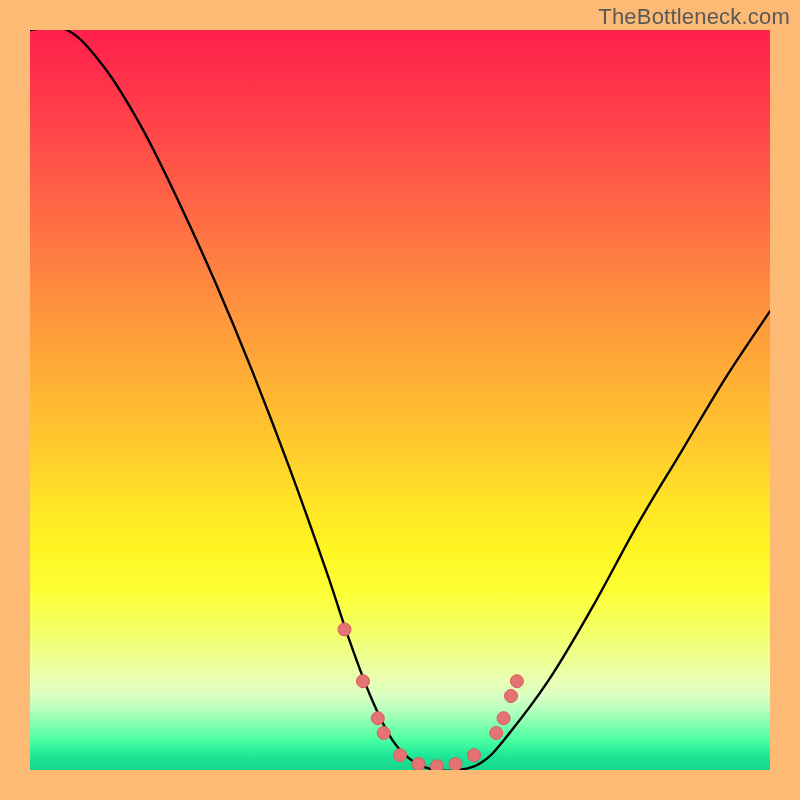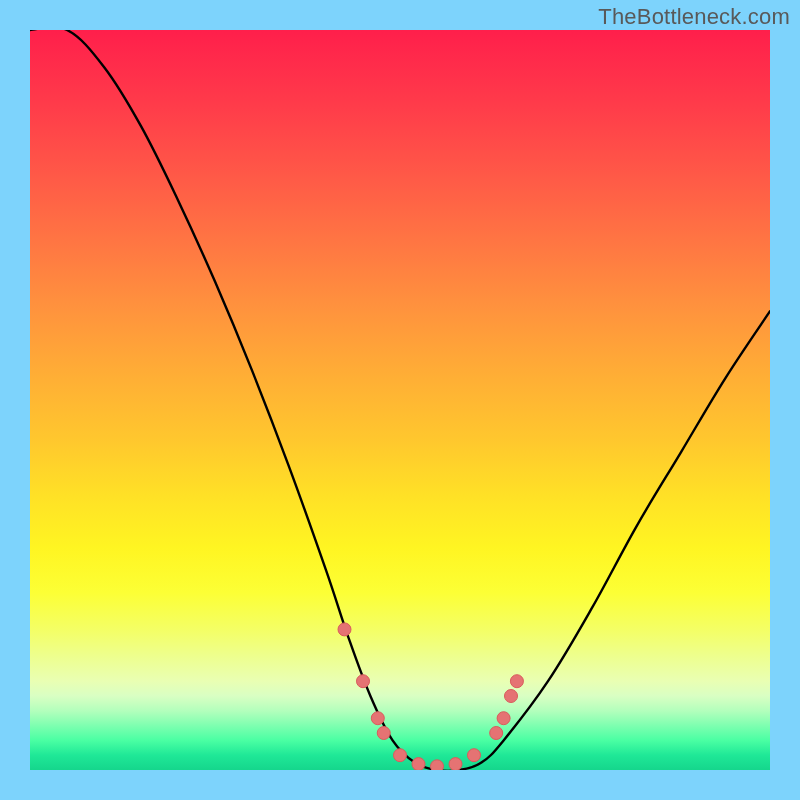--- a/index.html
+++ b/index.html
@@ -10,21 +10,21 @@
     overflow: hidden;
     background: #000;
     font-family: Arial, Helvetica, sans-serif;
   }
   .frame {
     position: absolute;
     left: 0;
     top: 0;
     width: 800px;
     height: 800px;
-    background: #7dd3fc;
+    background: #fdba74;
   }
   .plot {
     position: absolute;
     left: 30px;
     top: 30px;
     width: 740px;
     height: 740px;
     background: linear-gradient(
       to bottom,
       #ff1f4b 0%,

